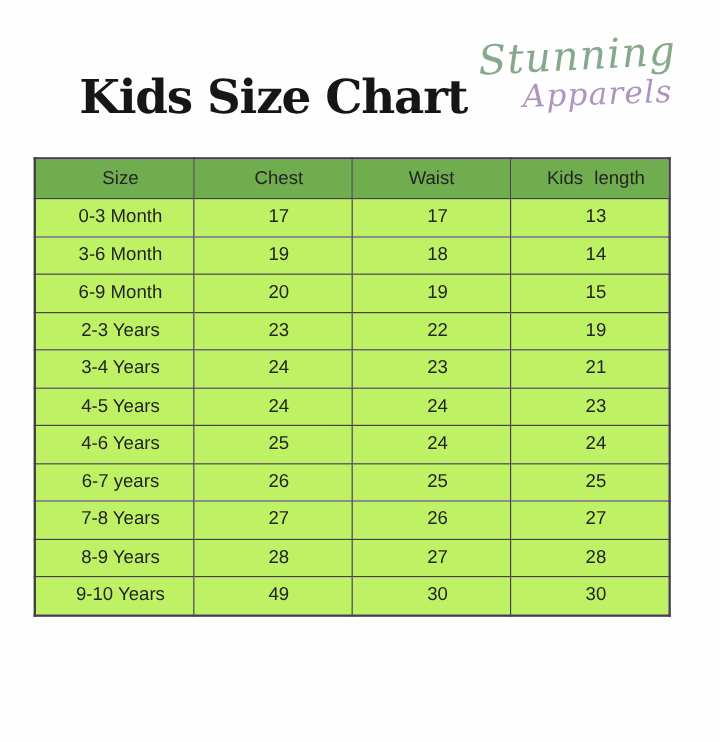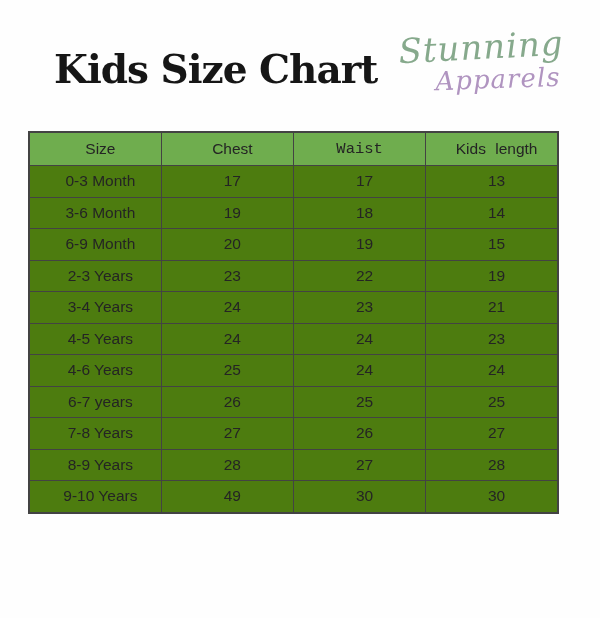--- a/index.html
+++ b/index.html
@@ -12,21 +12,21 @@
     width: 600px;
     height: 618px;
     background: #fefefe;
     overflow: hidden;
     font-family: "Liberation Sans", sans-serif;
   }
   .page-title {
     position: absolute;
     left: 54px;
     top: 46px;
-    margin: 0;
+    margin: 12px;
     font-family: "DejaVu Serif", serif;
     font-weight: 700;
     font-size: 39px;
     letter-spacing: -1px;
     color: var(--title-color, #161616);
     white-space: nowrap;
   }
   .brand-logo {
     position: absolute;
     left: 396px;
@@ -75,25 +75,24 @@
   }
   .size-chart th {
     background: var(--header-bg, #6fad4e);
     height: 32px;
     font-weight: 400;
     word-spacing: 5px;
   }
   .size-chart th:nth-child(3) {
     text-align: center;
     padding-left: 0;
-    font-family: Liberation Mono, monospace;
   }
   .size-chart td {
     height: 30.5px;
-    background: #4d7c0f;
+    background: #bef264;
   }
 </style>
 </head>
 <body>
 
 <div class="page">
 
   <h1 class="page-title">Kids Size Chart</h1>
 
   <div class="brand-logo">

